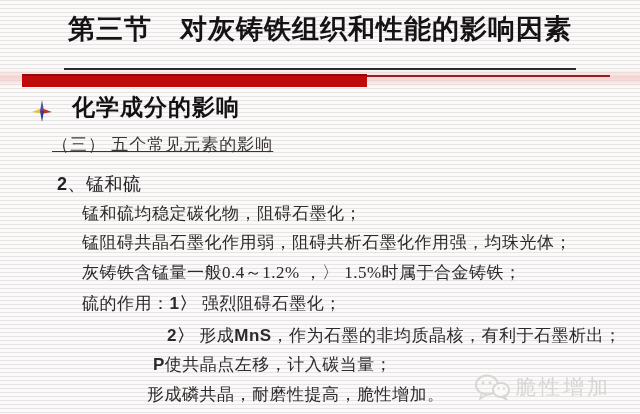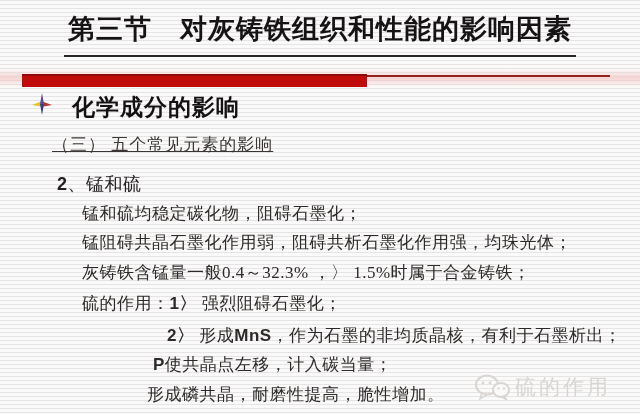--- a/index.html
+++ b/index.html
@@ -13,40 +13,40 @@
       to bottom,
       rgba(198,194,192,0.38) 0px, rgba(198,194,192,0.38) 1px,
       rgba(255,255,255,0)   1px, rgba(255,255,255,0)   4px);
     font-family:"Liberation Serif","DejaVu Serif",serif;
   }
   .title-wrap{position:absolute;left:0;top:11px;width:100%;text-align:center;}
   .title-text{
     display:inline-block;
     font-size:27px;font-weight:700;color:#161314;
     letter-spacing:1px;
-    padding:0 4px 8px 4px;
+    padding:0 4px 21px 4px;
     border-bottom:2px solid #2b2627;
     white-space:nowrap;
   }
   .pink-band{
     position:absolute;left:0;top:69px;width:640px;height:18px;
     background:linear-gradient(to bottom,rgba(246,212,211,0),rgba(243,203,202,0.8) 50%,rgba(246,212,211,0));
   }
   .bar-thick{
     position:absolute;left:22px;top:74px;width:345px;height:13px;
     background:#c00b0b;
     box-shadow:inset 0 2px 0 rgba(92,7,7,0.45);
   }
   .bar-thin{
     position:absolute;left:367px;top:75px;width:243px;height:2px;
     background:#93221f;
   }
   .heading-row{
     position:absolute;left:31px;top:92px;
-    display:flex;align-items:flex-start;
+    display:flex;align-items:flex-end;
     white-space:nowrap;
   }
   .bullet-icon{width:22px;height:24px;display:inline-block;margin-right:19px;}
   .heading-text{font-size:23px;font-weight:700;color:#141112;letter-spacing:1px;}
   .subheading{
     position:absolute;left:52px;top:133px;
     font-size:17px;color:#3b3635;letter-spacing:1px;white-space:nowrap;text-decoration:underline;
   }
   .line{position:absolute;font-size:17px;color:#2e2a29;letter-spacing:0.5px;white-space:nowrap;}
   .item-label{font-size:18px;color:#242021;}
@@ -85,21 +85,21 @@
   </div>
 
   <div class="subheading">（三） 五个常见元素的影响</div>
 
   <div class="line item-label" style="left:57px;top:172px;text-align:center;">
     <span class="num-sans">2</span><span>、锰和硫</span>
   </div>
 
   <div class="line" style="left:82px;top:202px;">锰和硫均稳定碳化物，阻碍石墨化；</div>
   <div class="line" style="left:82px;top:231px;">锰阻碍共晶石墨化作用弱，阻碍共析石墨化作用强，均珠光体；</div>
-  <div class="line" style="left:82px;top:261px;">灰铸铁含锰量一般0.4～32.3% ，〉 1.5%时属于合金铸铁；</div>
+  <div class="line" style="left:82px;top:261px;">灰铸铁含锰量一般0.4～1.2% ，〉 1.5%时属于合金铸铁；</div>
 
   <div class="line" style="left:82px;top:292px;">
     <span>硫的作用：</span><span class="num-sans">1〉</span><span> 强烈阻碍石墨化；</span>
   </div>
 
   <div class="line" style="left:167px;top:324px;">
     <span class="num-sans">2〉</span><span> 形成</span><span class="formula">MnS</span><span>，作为石墨的非均质晶核，有利于石墨析出；</span>
   </div>
 
   <div class="line" style="left:153px;top:353px;">
@@ -113,16 +113,16 @@
         <ellipse cx="13" cy="11" rx="11" ry="9.5" fill="none" stroke="#d9d5d2" stroke-width="2"></ellipse>
         <polygon points="8,19 6,25 13,20.5" fill="#f6f4f3" stroke="#d9d5d2" stroke-width="1.5"></polygon>
         <circle cx="9" cy="9" r="1.4" fill="#d9d5d2"></circle>
         <circle cx="16" cy="9" r="1.4" fill="#d9d5d2"></circle>
         <ellipse cx="27" cy="16" rx="8" ry="7" fill="#fbfafa" stroke="#d9d5d2" stroke-width="2"></ellipse>
         <polygon points="30,22 33,26 28,23" fill="#fbfafa" stroke="#d9d5d2" stroke-width="1.5"></polygon>
         <circle cx="24.5" cy="14.5" r="1.2" fill="#d9d5d2"></circle>
         <circle cx="30" cy="14.5" r="1.2" fill="#d9d5d2"></circle>
       </svg>
     </span>
-    <span>硫的作用</span>
+    <span>脆性增加</span>
   </div>
 
 </div>
 
 </body></html>

